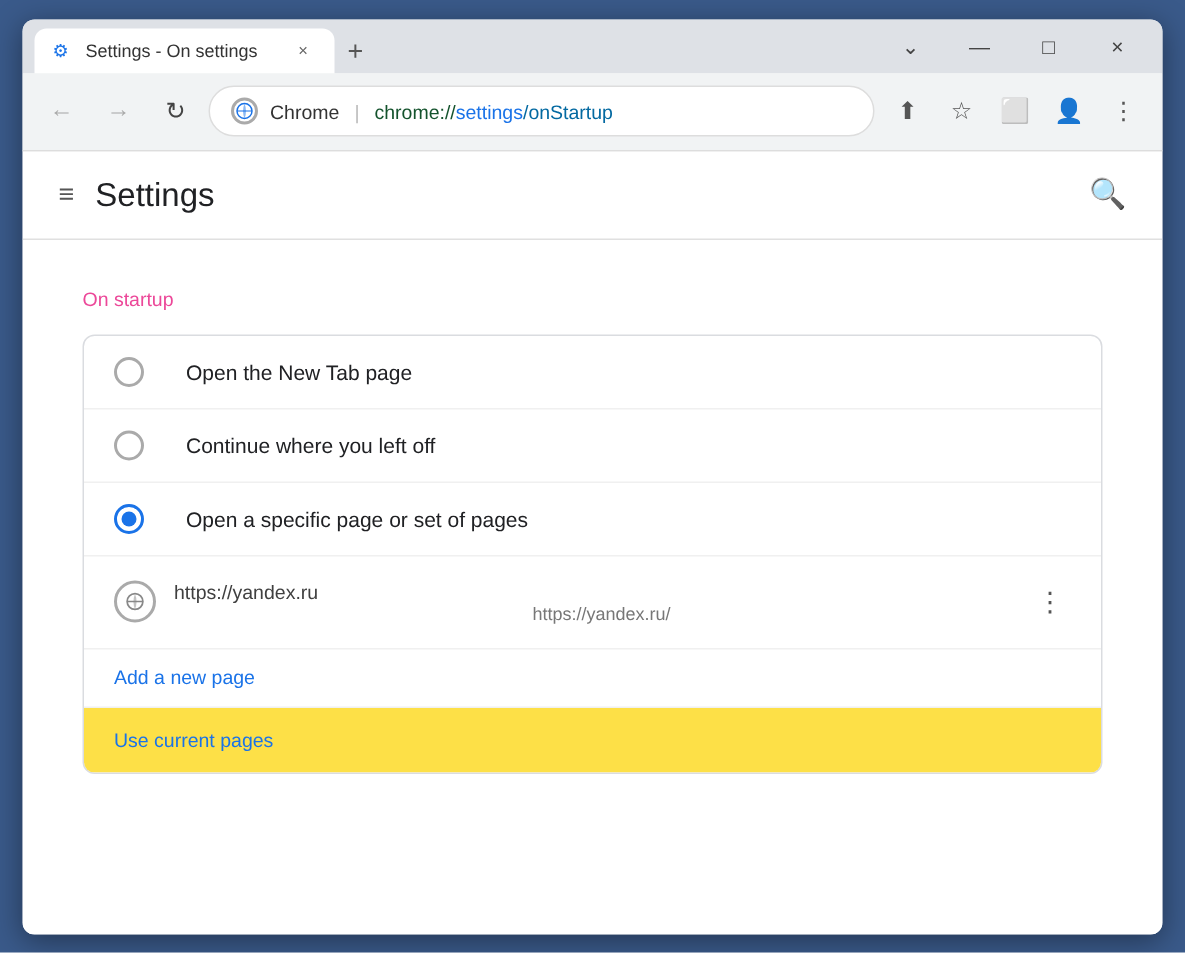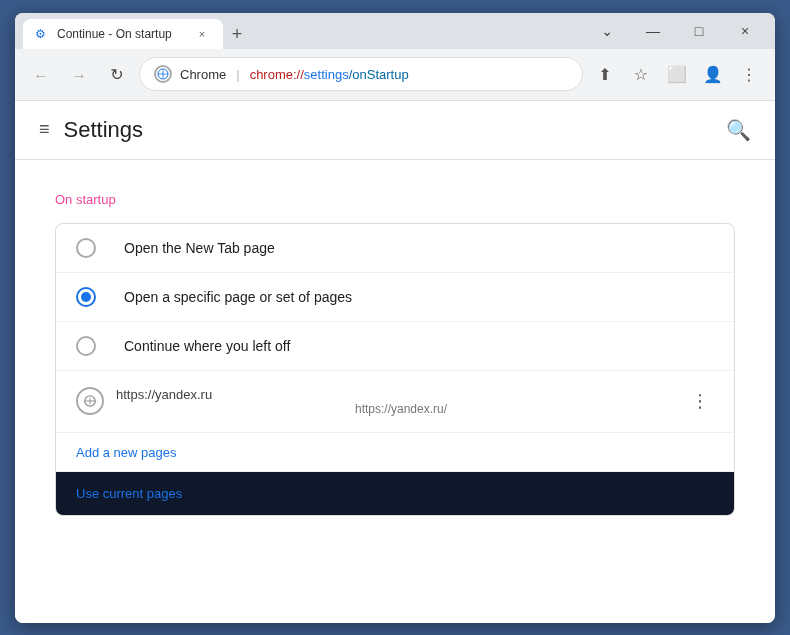--- a/index.html
+++ b/index.html
@@ -299,21 +299,21 @@
       border-bottom: 1px solid #f0f0f0;
     }
     .add-page-link {
       font-size: 13px;
       color: #1a73e8;
       cursor: pointer;
       text-decoration: none;
     }
     .use-current-row {
       padding: 14px 20px;
-      background: #0f172a;
+      background: #fde047;
       display: flex;
       align-items: center;
     }
     .use-current-link {
       font-size: 13px;
       color: #1a73e8;
       cursor: pointer;
       text-decoration: none;
     }
     .content-wrapper {
@@ -326,21 +326,21 @@
   </style>
 </head>
 <body>
 
 <div class="browser-window">
 
   <div class="title-bar">
     <div class="tab-area">
       <div class="tab-active">
         <span class="tab-favicon">⚙</span>
-        <span>Continue - On startup</span>
+        <span>Settings - On settings</span>
         <span class="tab-close">×</span>
       </div>
       <div class="new-tab-btn">+</div>
     </div>
     <div class="title-bar-controls">
       <div class="win-btn">⌄</div>
       <div class="win-btn">—</div>
       <div class="win-btn">□</div>
       <div class="win-btn close">×</div>
     </div>
@@ -354,21 +354,21 @@
       <div class="url-icon">
         <svg width="12" height="12" viewBox="0 0 24 24" fill="#1a73e8">
             <circle cx="12" cy="12" r="10" stroke="#1a73e8" stroke-width="2" fill="none"></circle>
             <path d="M12 2 Q16 12 12 22 Q8 12 12 2Z" fill="#1a73e8" opacity="0.5"></path>
             <line x1="2" y1="12" x2="22" y2="12" stroke="#1a73e8" stroke-width="1.5"></line>
           </svg>
       </div>
       <span class="url-brand">Chrome</span>
       <span class="url-separator">|</span>
       <span>
-        <span style="color:#b91c1c">chrome://</span><span style="color:#1a73e8;font-weight:500">settings</span><span style="color:#0369a1">/onStartup</span>
+        <span style="color:#14532d">chrome://</span><span style="color:#1a73e8;font-weight:500">settings</span><span style="color:#0369a1">/onStartup</span>
       </span>
     </div>
     <div class="toolbar-right">
       <div class="tool-btn">⬆</div>
       <div class="tool-btn">☆</div>
       <div class="tool-btn">⬜</div>
       <div class="tool-btn">👤</div>
       <div class="tool-btn">⋮</div>
     </div>
   </div>
@@ -388,51 +388,51 @@
         <div class="section-label">On startup</div>
         <div class="options-card">
 
           <div class="option-row">
             <div class="radio-outer">
             </div>
             <span class="option-label">Open the New Tab page</span>
           </div>
 
           <div class="option-row">
+            <div class="radio-outer">
+            </div>
+            <span class="option-label">Continue where you left off</span>
+          </div>
+
+          <div class="option-row">
             <div class="radio-outer selected">
               <div class="radio-inner"></div>
             </div>
             <span class="option-label">Open a specific page or set of pages</span>
-          </div>
-
-          <div class="option-row">
-            <div class="radio-outer">
-            </div>
-            <span class="option-label">Continue where you left off</span>
           </div>
 
           <div class="sub-section">
             <div class="page-entry">
               <div class="page-entry-icon">
                 <svg width="14" height="14" viewBox="0 0 24 24" fill="none">
                     <circle cx="12" cy="12" r="9" stroke="#888" stroke-width="2"></circle>
                     <path d="M12 3 Q15.5 12 12 21 Q8.5 12 12 3Z" fill="#888" opacity="0.5"></path>
                     <line x1="3" y1="12" x2="21" y2="12" stroke="#888" stroke-width="1.5"></line>
                   </svg>
               </div>
               <div class="page-entry-text">
                 <div class="page-entry-url">https://yandex.ru</div>
                 <div class="page-entry-suburl">https://yandex.ru/</div>
               </div>
               <div class="page-entry-menu">⋮</div>
             </div>
           </div>
 
           <div class="add-page-row">
-            <a class="add-page-link">Add a new pages</a>
+            <a class="add-page-link">Add a new page</a>
           </div>
 
           <div class="use-current-row">
             <a class="use-current-link">Use current pages</a>
           </div>
         </div>
       </div>
     </div>
   </div>
 </div>

